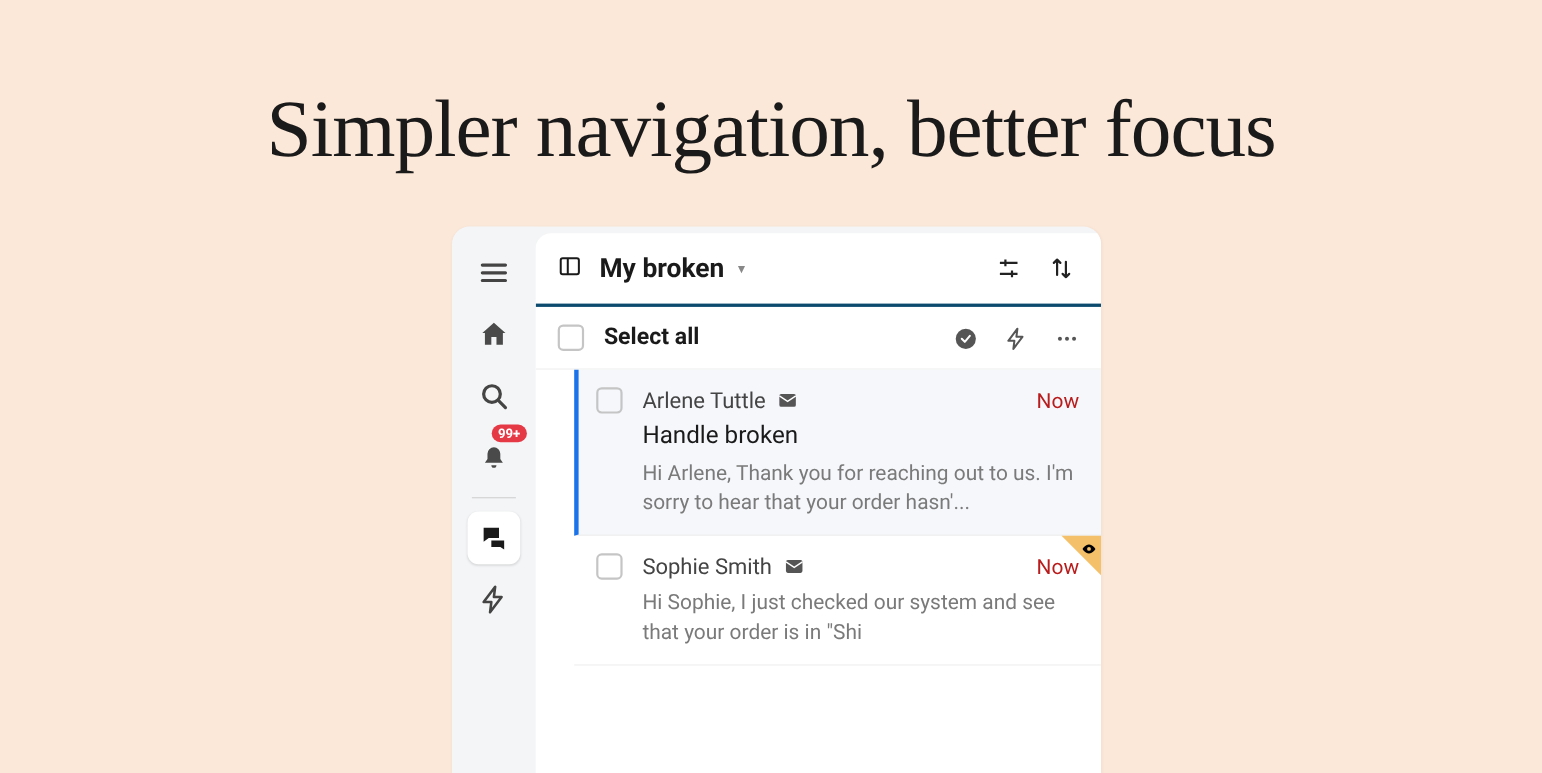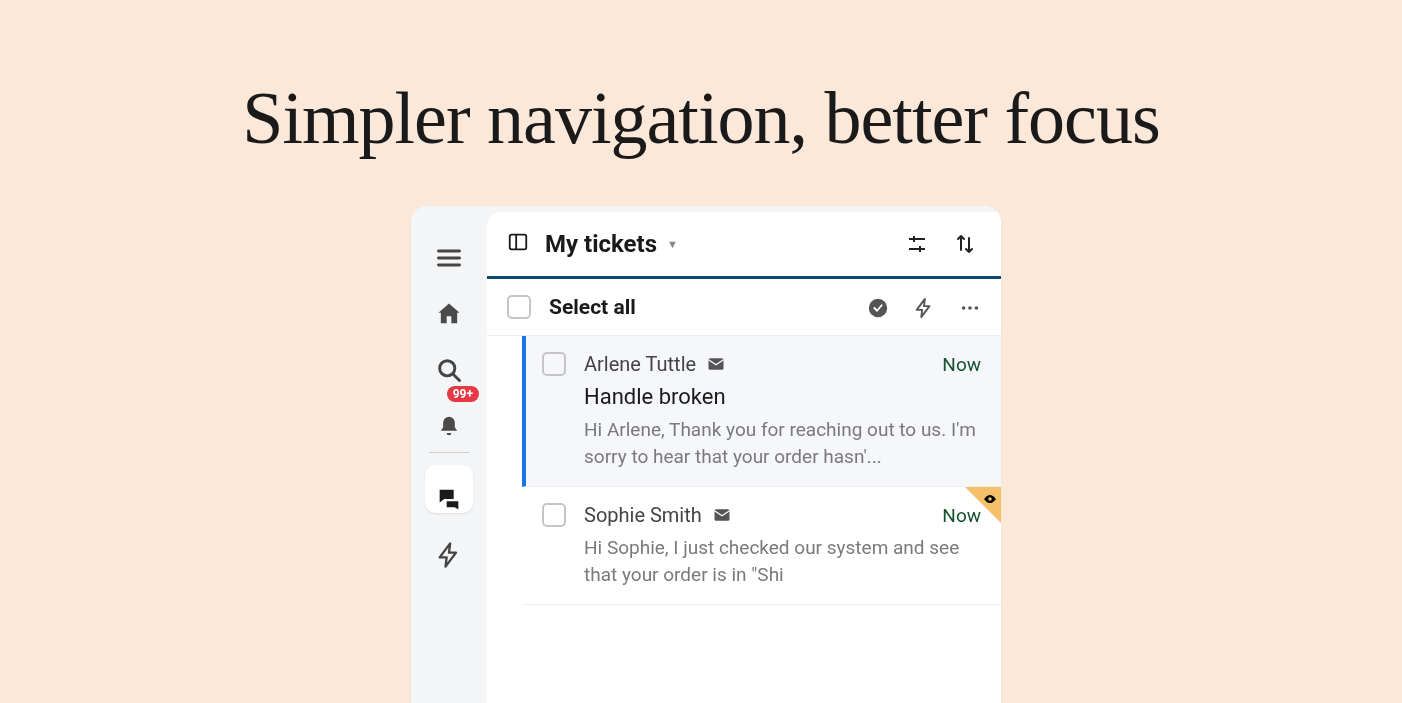--- a/index.html
+++ b/index.html
@@ -43,21 +43,21 @@
       flex-direction: column;
       align-items: center;
       padding-top: 18px;
       gap: 8px;
       flex-shrink: 0;
     }
     .sidebar-icon {
       width: 48px;
       height: 48px;
       display: flex;
-      align-items: flex-end;
+      align-items: center;
       justify-content: center;
       border-radius: 10px;
       cursor: pointer;
       position: relative;
       color: #4a4a4a;
     }
     .sidebar-icon svg {
       width: 28px;
       height: 28px;
       fill: #4a4a4a;
@@ -195,21 +195,21 @@
       color: #444;
     }
     .channel-icon {
       width: 20px;
       height: 20px;
       fill: #555;
     }
     .ticket-time {
       margin-left: auto;
       font-size: 19px;
-      color: #14532d;
+      color: #b91c1c;
     }
     .ticket-subject {
       font-size: 22px;
       color: #1a1a1a;
       margin-bottom: 8px;
     }
     .ticket-preview {
       font-size: 19px;
       color: #7a7a7a;
       line-height: 1.4;
@@ -293,21 +293,21 @@
 
   <div class="main-panel">
     <div class="panel-header">
       <span class="layout-toggle-icon">
         <svg viewBox="0 0 24 24">
             <rect x="3" y="4" width="18" height="16" rx="2"></rect>
             <line x1="10" y1="4" x2="10" y2="20"></line>
           </svg>
       </span>
       <span style="display:flex;align-items:center;gap:6px;">
-        <span class="view-title">My tickets</span>
+        <span class="view-title">My broken</span>
         <span class="dropdown-caret">▼</span>
       </span>
       <span class="header-spacer"></span>
       <span class="header-icon-btn">
         <svg viewBox="0 0 24 24">
           <line x1="4" y1="7" x2="20" y2="7"></line>
             <line x1="9" y1="4" x2="9" y2="10"></line>
           <line x1="4" y1="17" x2="20" y2="17"></line>
             <line x1="15" y1="14" x2="15" y2="20"></line>
         </svg>

